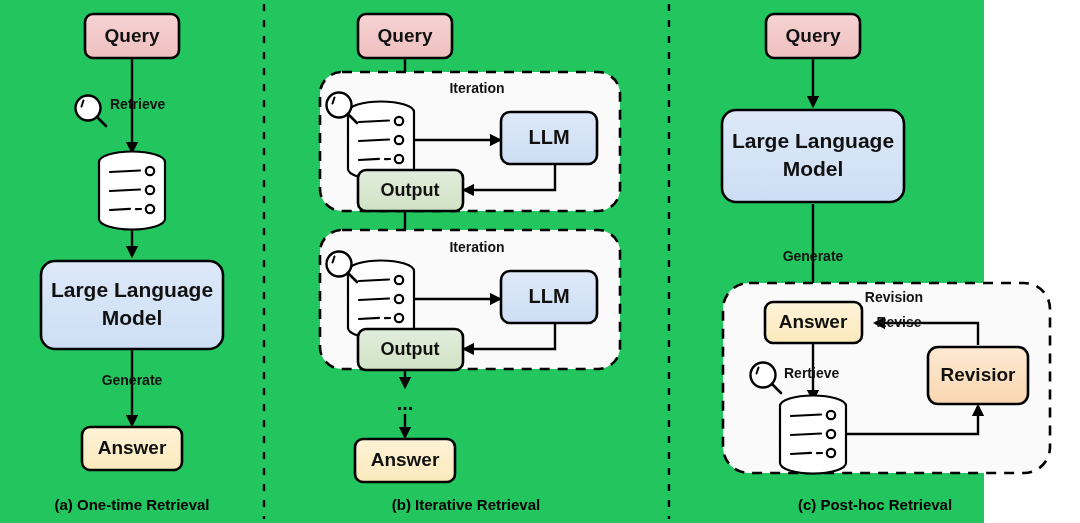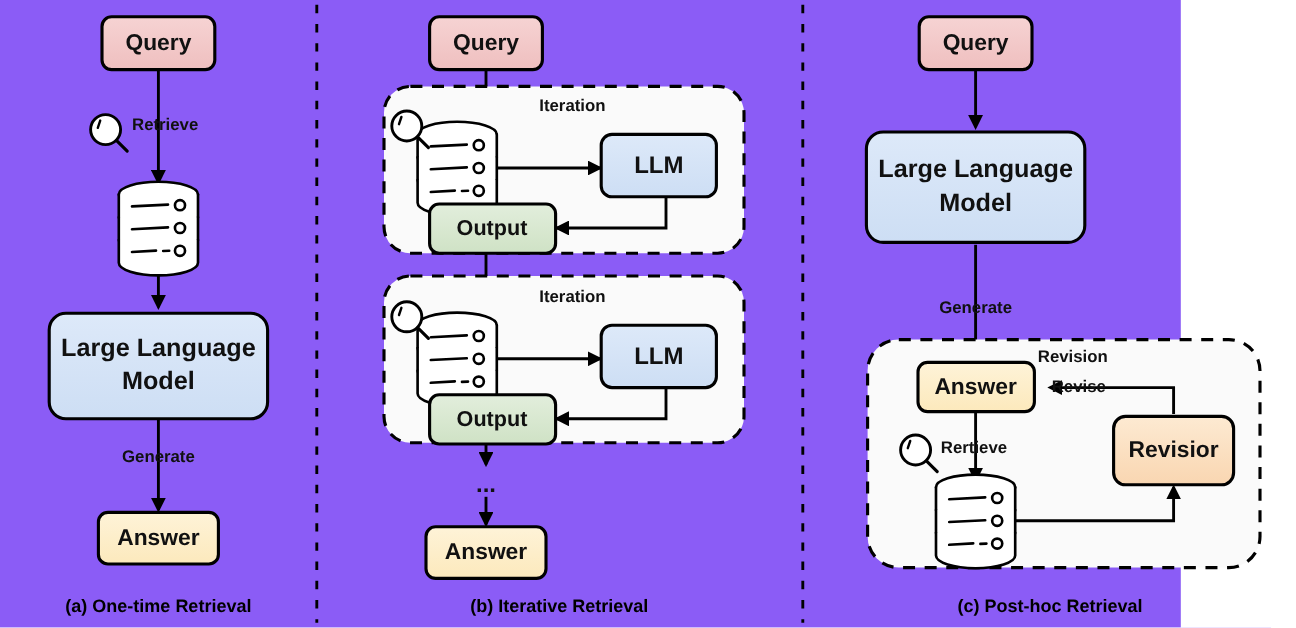--- a/index.html
+++ b/index.html
@@ -10,21 +10,21 @@
   body {
     width: 1080px;
     height: 523px;
     font-family: "Liberation Sans", sans-serif;
     overflow: hidden;
   }
   #figure {
     position: relative;
     width: 984px;
     height: 523px;
-    background: #8b5cf6;
+    background: #22c55e;
   }
   svg { display: block; }
   .node-label {
     font-family: "Liberation Sans", sans-serif;
     font-weight: bold;
     fill: #111111;
     text-anchor: middle;
     dominant-baseline: middle;
   }
   .edge-label {

